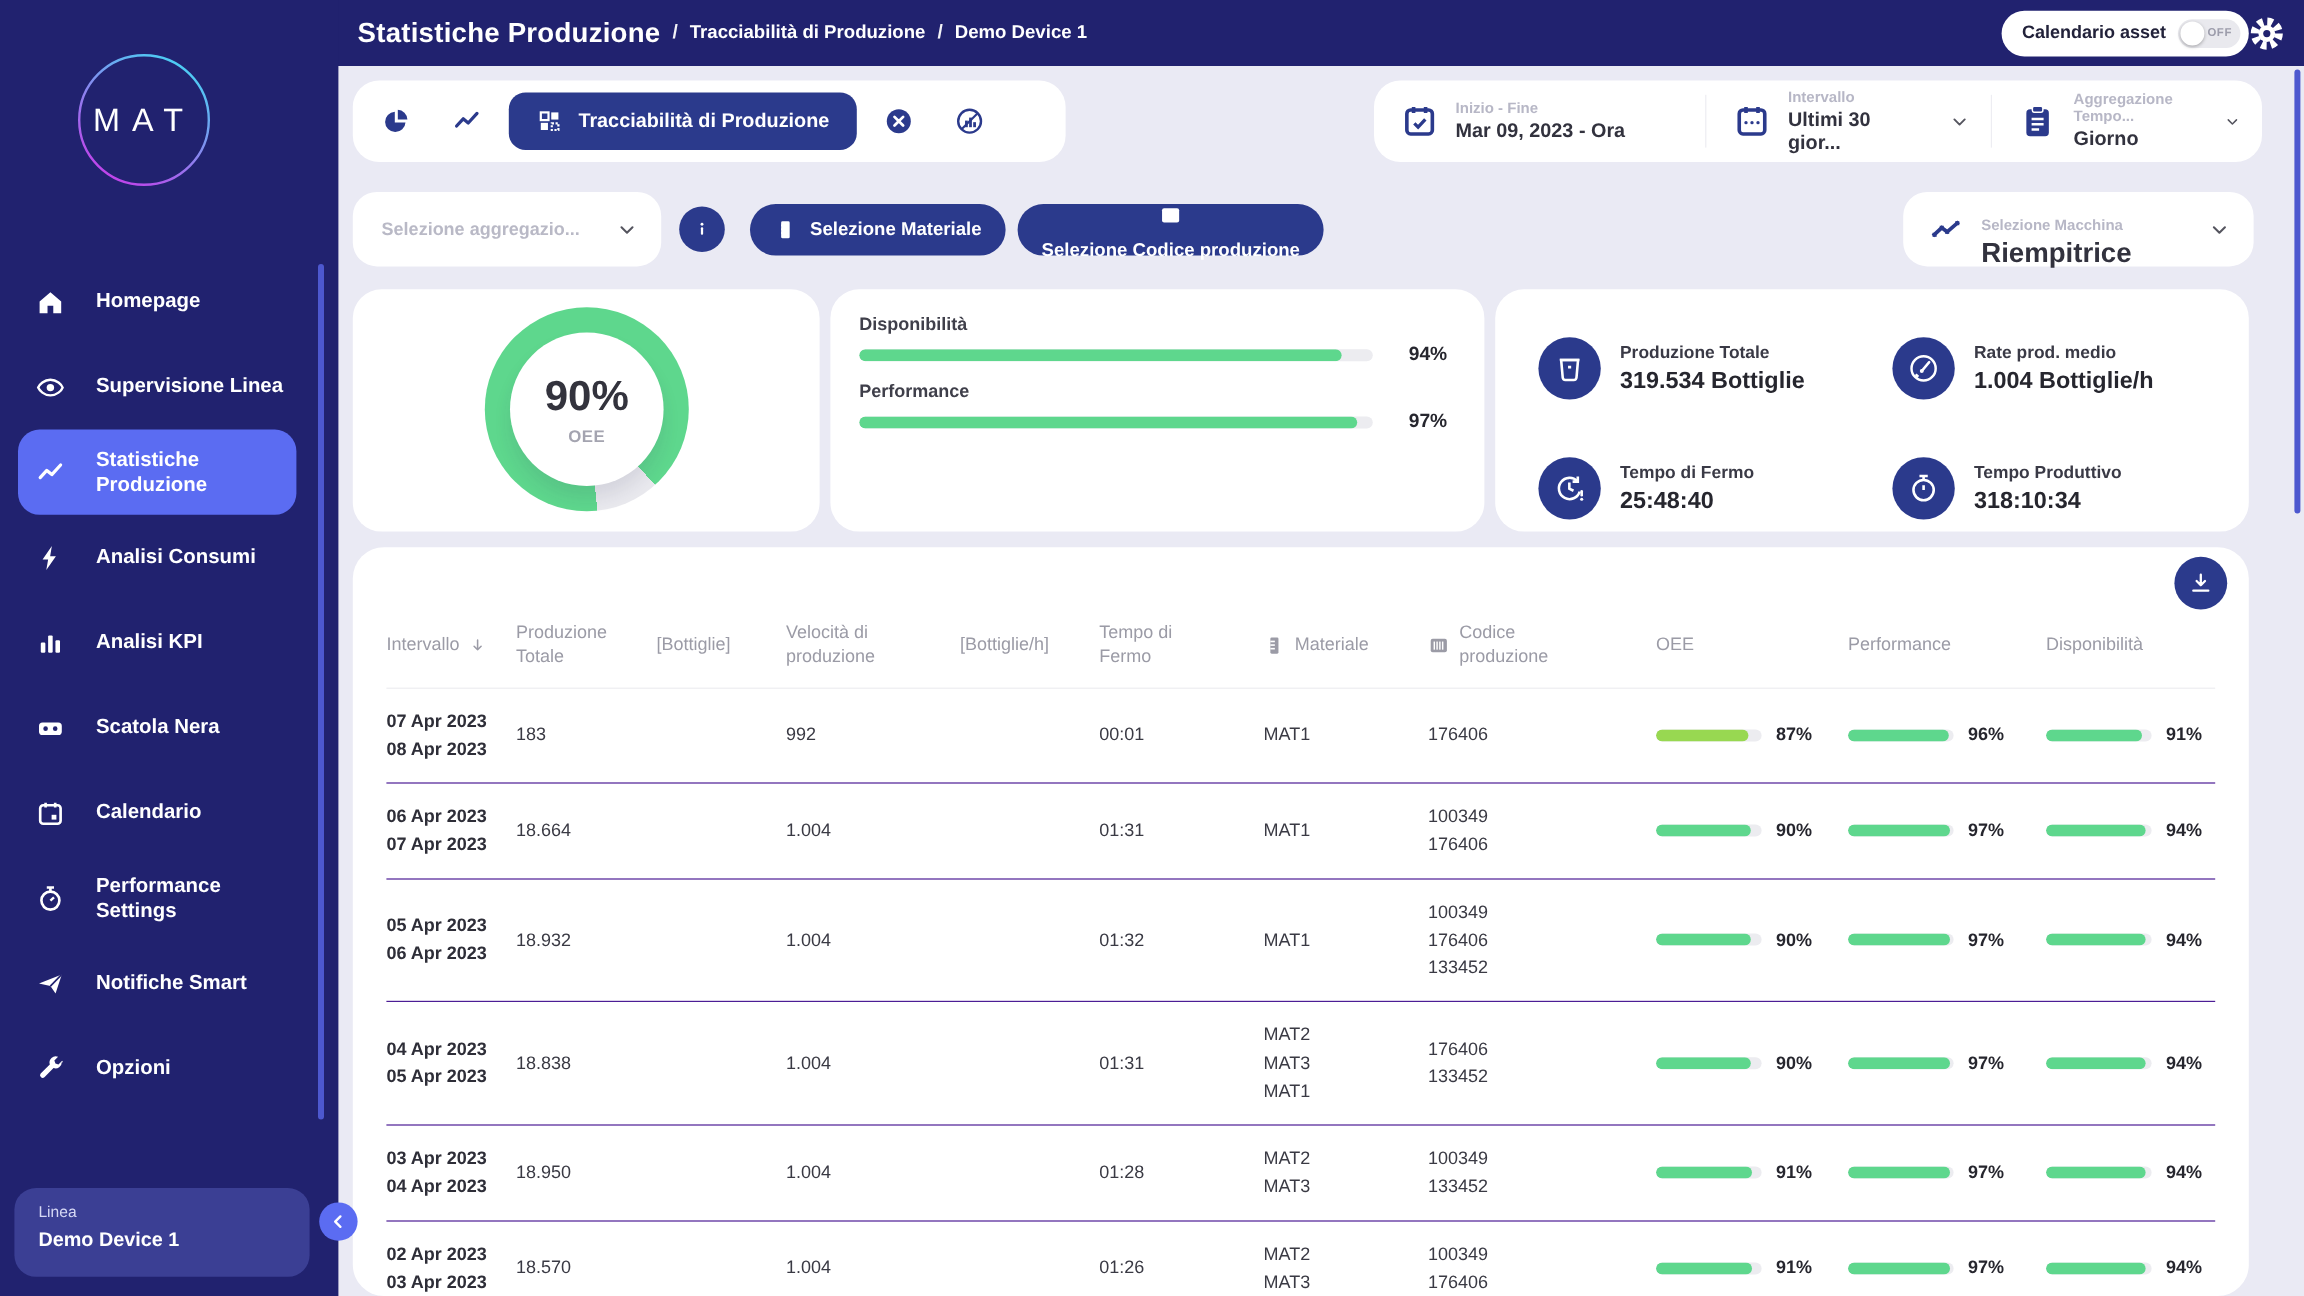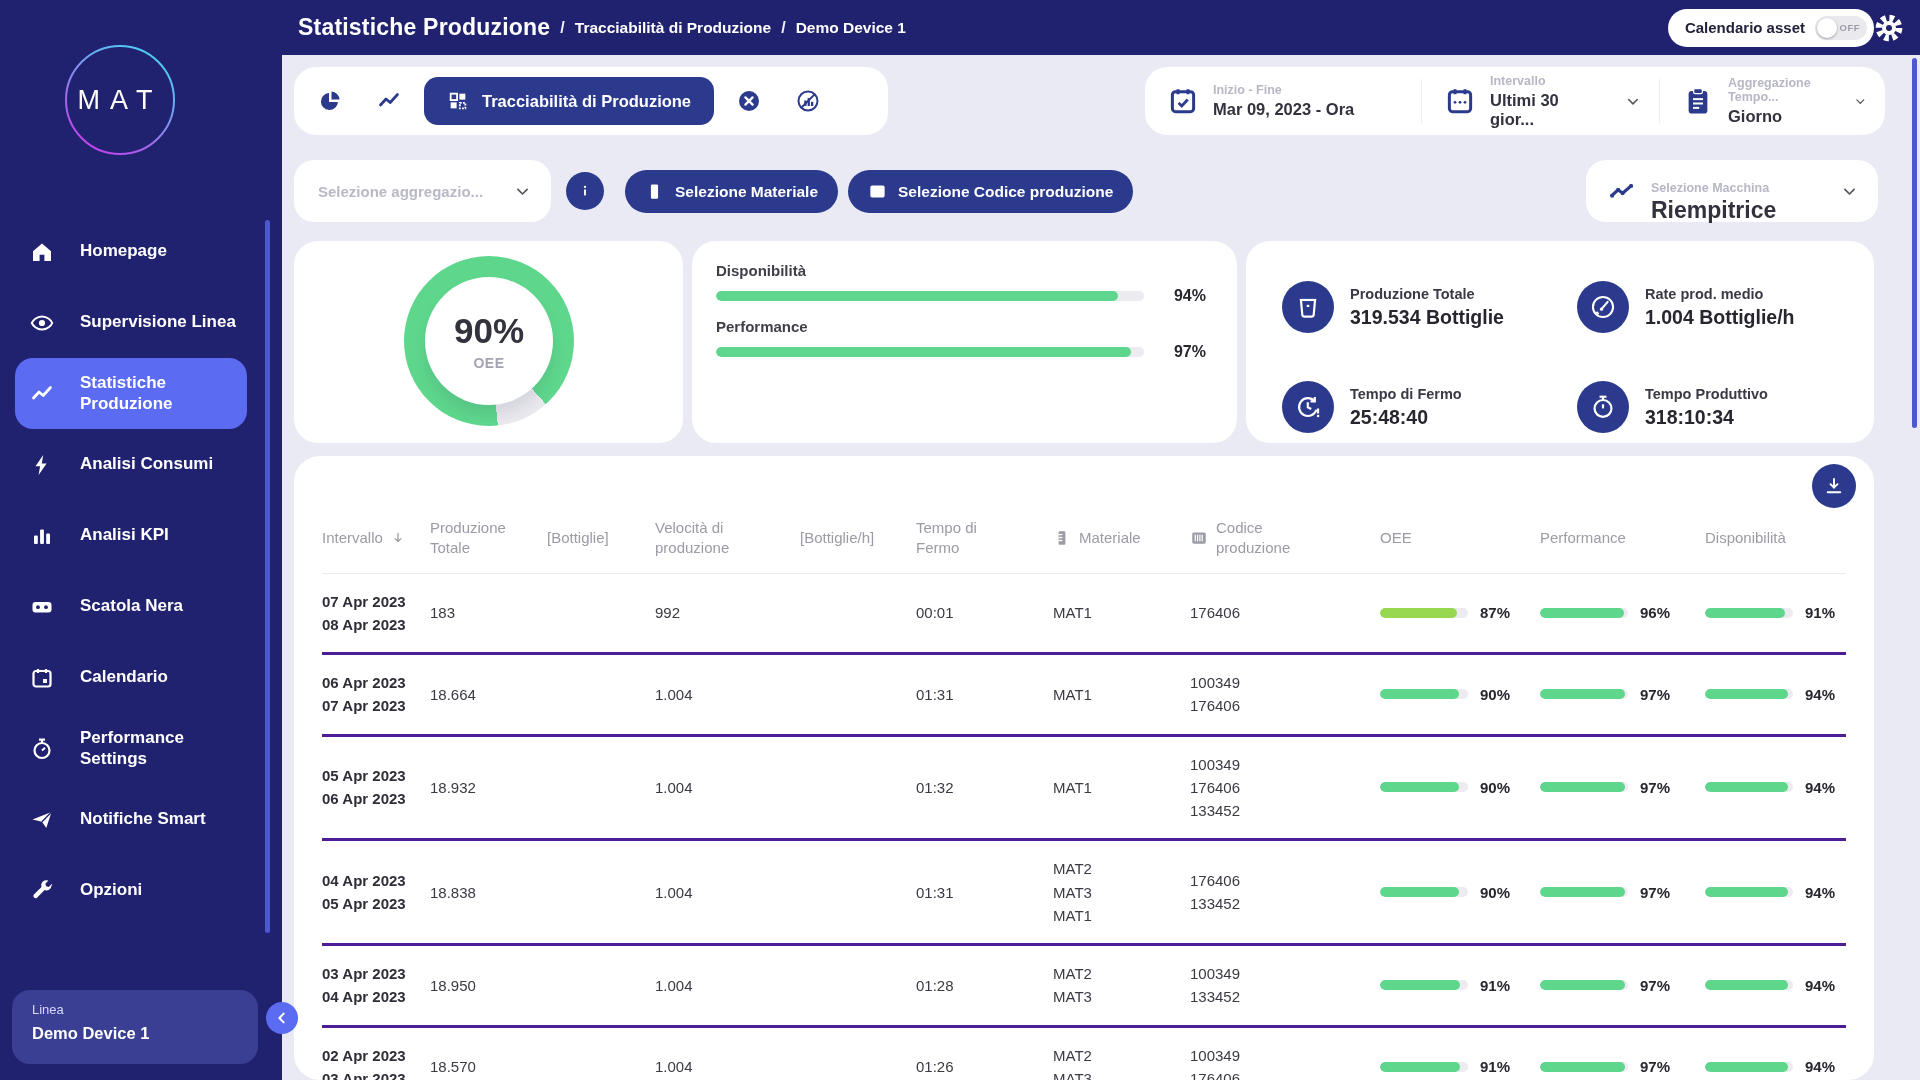--- a/index.html
+++ b/index.html
@@ -95,21 +95,21 @@
   
   .table-card { left:294px; top:456px; width:1580px; height:624px; border-radius:26px; padding:0 28px; }
   .dl-btn { position:absolute; right:18px; top:8px; width:44px; height:44px; border-radius:50%; background:#2b3a8c; color:#fff; display:flex; align-items:center; justify-content:center; cursor:pointer; }
   .dl-btn .ic { width:20px; height:20px; }
   .t-grid { display:grid; grid-template-columns:108px 117px 108px 145px 116px 137px 137px 190px 160px 165px 1fr; align-items:center; }
   .t-head { margin-top:62px; padding-bottom:14px; border-bottom:1px solid #ededf1; color:#9b9ba6; font-size:15px; }
   .th { display:flex; align-items:center; gap:8px; line-height:1.35; }
   .th .hw { max-width:86px; }
   .th .ic { width:18px; height:18px; color:#9b9ba6; flex:none; }
   .sort-ic { width:14px; height:14px; color:#9b9ba6; }
-  .t-row { padding:16px 0; border-bottom:3px solid #4c1d95; }
+  .t-row { padding:16px 0; border-bottom:1px solid #4c1d95; }
   .t-row:last-child { border-bottom:none; }
   .cell-dates { font-size:15px; font-weight:800; color:#2e2e38; line-height:1.55; }
   .cell-num { font-size:15px; color:#3a3a44; }
   .cell-list { font-size:15px; color:#3a3a44; line-height:1.55; }
   .pct-cell { display:flex; align-items:center; gap:12px; }
   .pct-track { width:88px; height:10px; border-radius:5px; background:#ececf0; overflow:hidden; }
   .pct-fill { height:10px; border-radius:5px; }
   .pct-val { font-size:15px; font-weight:800; color:#26262e; }
 
   .main-scroll { position:absolute; left:1912px; top:58px; width:5px; height:370px; border-radius:3px; background:#4d58cf; z-index:5; }
@@ -392,21 +392,21 @@
   <span class="ic">
       <svg viewBox="0 0 24 24">
         <rect x="7.5" y="3" width="9" height="18" rx="1.5" fill="currentColor"></rect>
         <rect x="7.5" y="6.5" width="5" height="1.8" fill="#fff"></rect>
         <rect x="7.5" y="10.5" width="5" height="1.8" fill="#fff"></rect>
         <rect x="7.5" y="14.5" width="5" height="1.8" fill="#fff"></rect>
       </svg>
     </span>
   <span class="plabel">Selezione Materiale</span>
 </div>
-<div class="pill-btn" style="left:848px;">
+<div class="pill-btn" style="left:848px;flex-direction:column;">
   <span class="ic">
       <svg viewBox="0 0 24 24">
         <rect x="3" y="4.5" width="18" height="15" rx="2.2" fill="currentColor"></rect>
         <rect x="6.2" y="7.5" width="1.6" height="9" fill="#fff"></rect>
         <rect x="9.3" y="7.5" width="1.6" height="9" fill="#fff"></rect>
         <rect x="12.4" y="7.5" width="1.6" height="9" fill="#fff"></rect>
         <rect x="15.5" y="7.5" width="1.6" height="9" fill="#fff"></rect>
       </svg>
     </span>
   <span class="plabel">Selezione Codice produzione</span>

